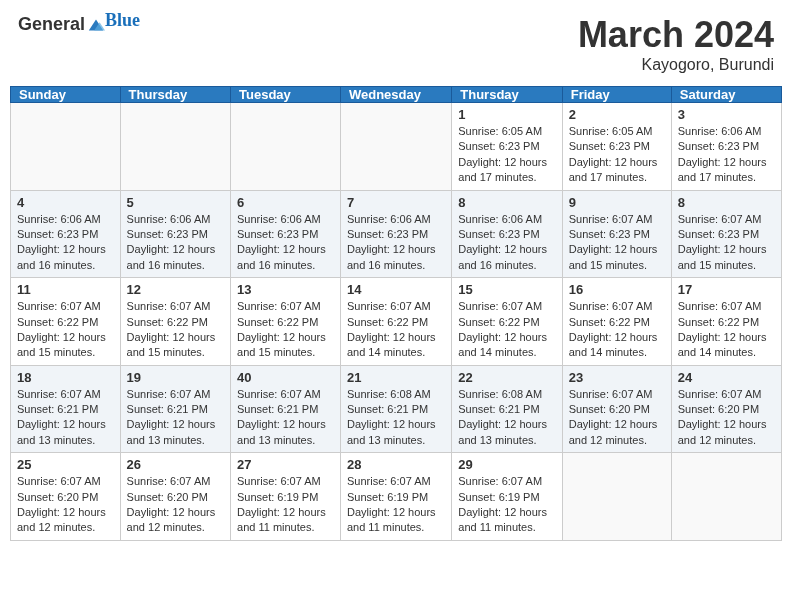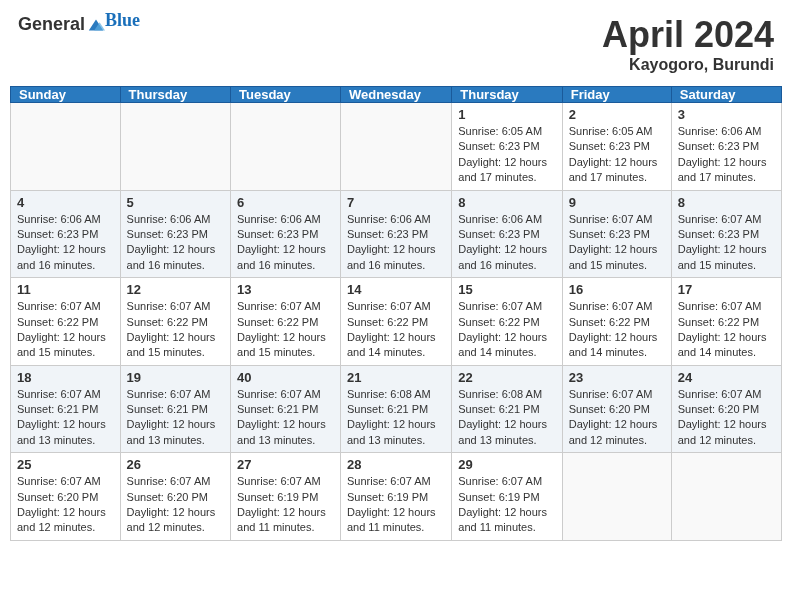--- a/index.html
+++ b/index.html
@@ -42,21 +42,20 @@
       text-align: right;
     }
     .calendar-title {
       font-size: 36px;
       font-weight: bold;
       color: #333;
     }
     .calendar-subtitle {
       font-size: 16px;
       color: #333;
-      font-weight: bold;
     }
     .calendar {
       width: 100%;
       border-collapse: collapse;
       border: 1px solid #ccc;
     }
     .calendar th {
       background-color: #2a7abf;
       color: white;
       text-align: left;
@@ -100,21 +99,21 @@
         <span class="logo-text-general">General</span>
         <svg class="logo-icon" viewBox="0 0 20 20">
           <polygon points="2,16 10,4 18,16" fill="#2a7abf"></polygon>
           <polygon points="8,16 14,7 20,16" fill="#5aabdf" opacity="0.7"></polygon>
         </svg>
       </div>
       <span class="logo-text-blue" style="margin-top:-4px;">Blue</span>
     </div>
   </div>
   <div class="title-area">
-    <div class="calendar-title">April 2024</div>
+    <div class="calendar-title">March 2024</div>
     <div class="calendar-subtitle">Kayogoro, Burundi</div>
   </div>
 </div>
 
 <table class="calendar">
   <thead>
     <tr>
     <th>Sunday</th>
         <th>Thursday</th>
         <th>Tuesday</th>

